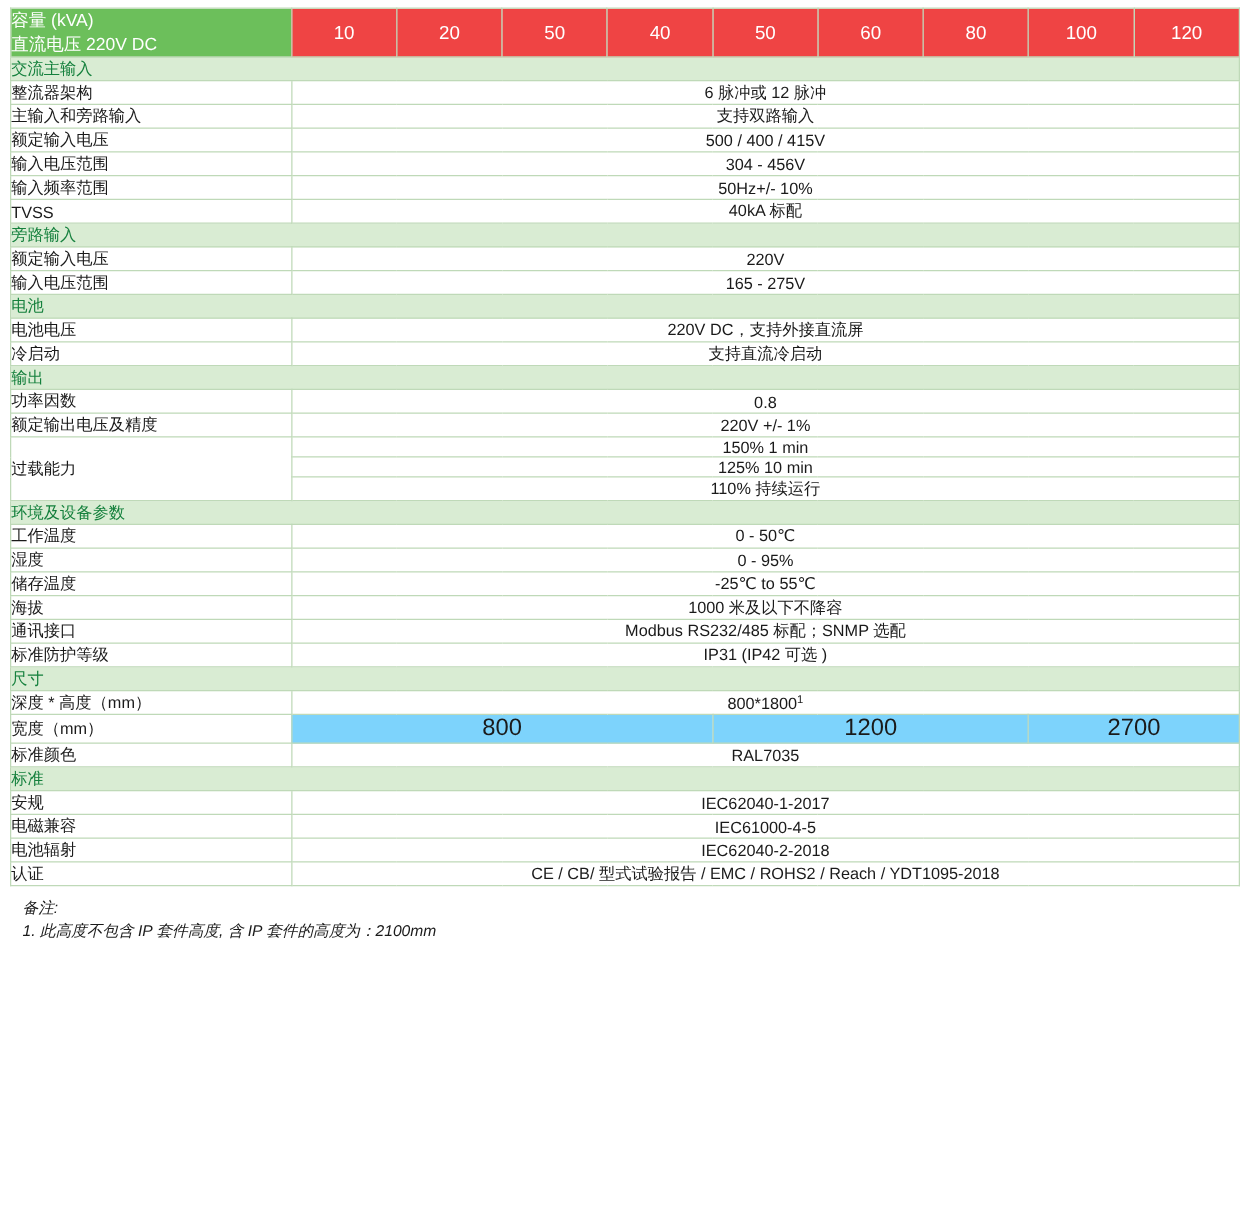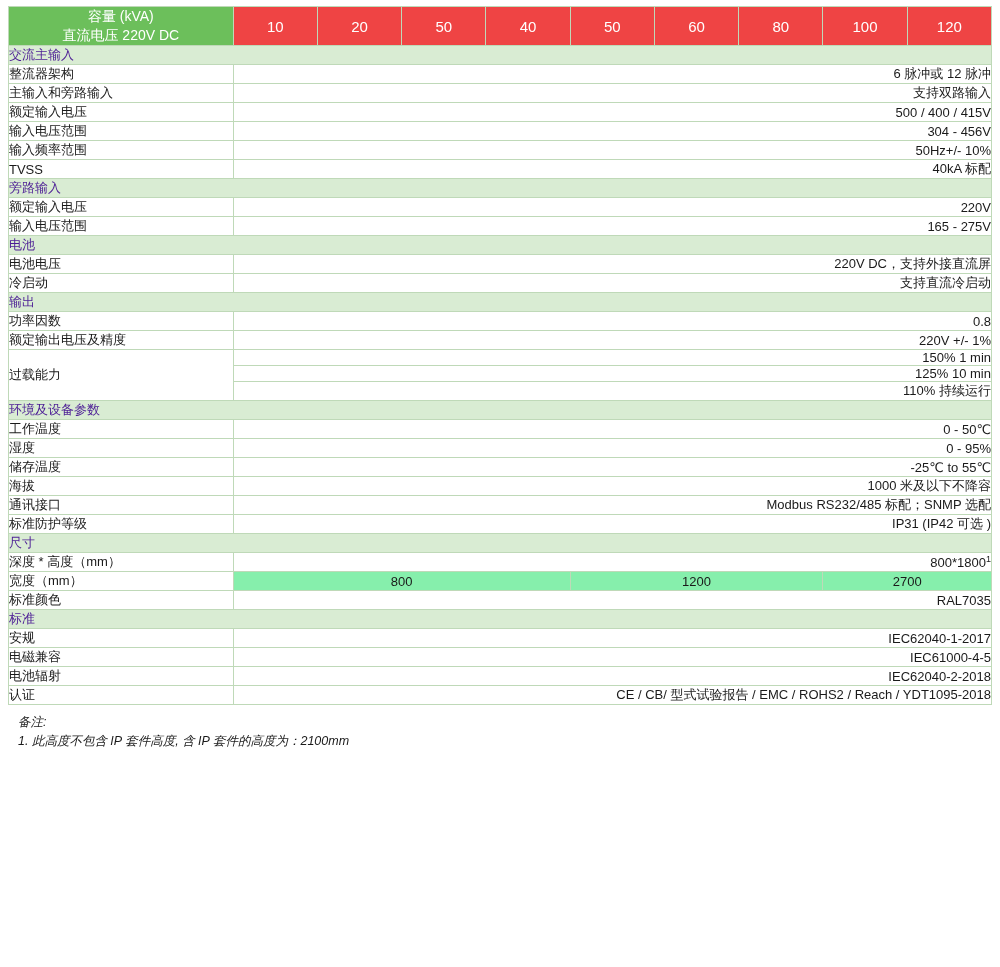--- a/index.html
+++ b/index.html
@@ -29,21 +29,21 @@
     border: 1px solid #bfd9b8;
     padding: 0;
     font-weight: normal;
     vertical-align: middle;
   }
 
   
   .hdr-cap {
     background: #6cbf5b;
     color: #ffffff;
-    text-align: center;
+    text-align: left;
     font-size: 14px;
     line-height: 19px;
     padding: 6px 4px;
     border: 1px solid #6cbf5b;
   }
   .hdr-cap .l1 { display:block; }
   .hdr-cap .l2 { display:block; }
   .hdr-num {
     background: #ef4444;
     color: #ffffff;
@@ -52,41 +52,41 @@
     padding: 6px 2px;
     border: 1px solid #6cbf5b;
     border-left: 1px solid #8ccd7e;
   }
 
   
   .section td {
     background: #d9ecd3;
     padding: 5px 8px;
     font-size: 13px;
-    color: #4c1d95;
+    color: #15803d;
   }
 
   
   td.label {
     padding: 5px 8px;
     font-size: 13px;
     background: #ffffff;
     text-align: left;
   }
   td.val {
     padding: 5px 6px;
     font-size: 13px;
-    text-align: right;
+    text-align: center;
     background: #ffffff;
   }
   td.val-sub {
     padding: 5px 6px;
-    font-size: 13px;
+    font-size: 19px;
     text-align: center;
-    background: #86efac;
+    background: #7dd3fc;
   }
   sup { font-size: 9px; vertical-align: super; }
 
   .notes {
     padding: 8px 10px 4px 10px;
     font-size: 12.5px;
     line-height: 19px;
     color: #1a1a1a;
     font-style: italic;
   }

